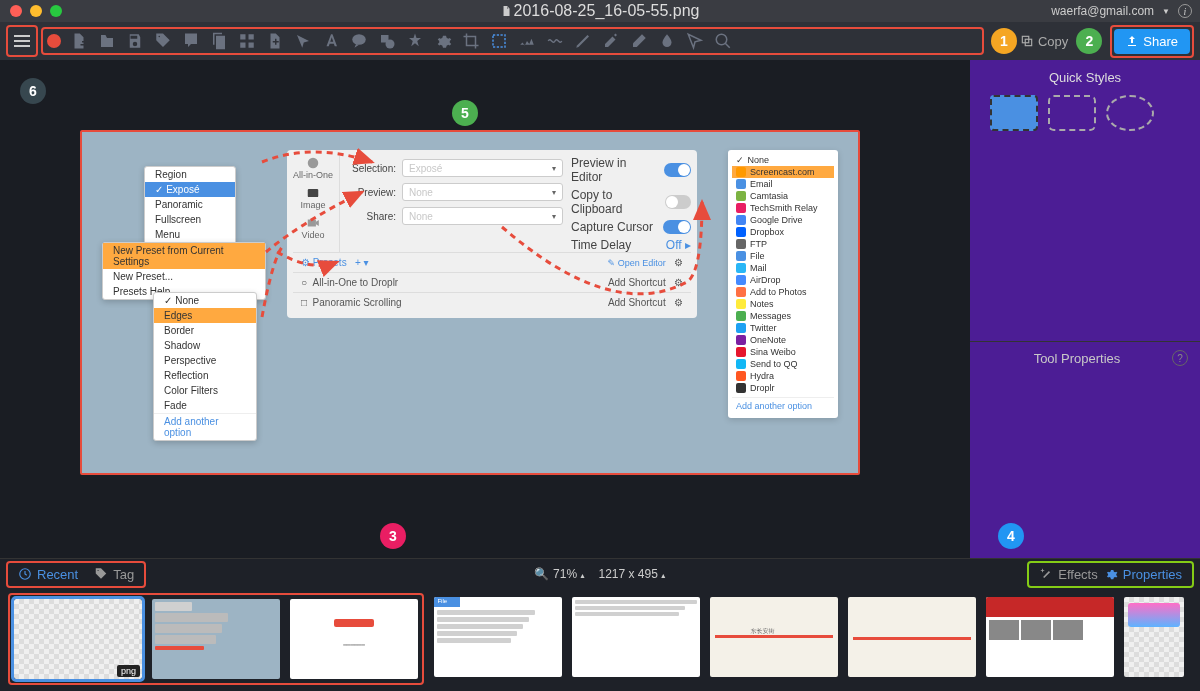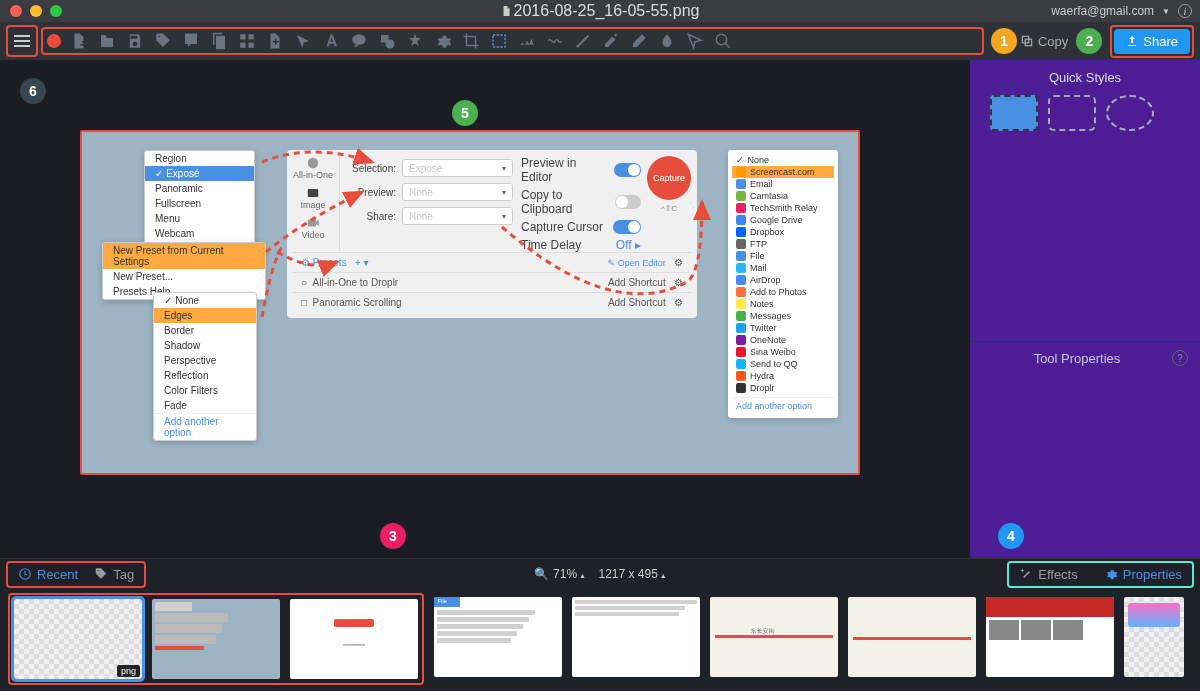--- a/index.html
+++ b/index.html
@@ -94,21 +94,21 @@
 .help-icon { width: 16px; height: 16px; border: 1px solid #666; border-radius: 50%; display: flex; align-items: center; justify-content: center; font-size: 10px; color: #888; }
 
 
 .bottom-area { height: 133px; background: #1e2128; border-top: 1px solid #333; }
 .bottom-header { height: 30px; display: flex; align-items: center; padding: 0 12px; gap: 12px; }
 .bottom-left-box { border: 2px solid #e74c3c; border-radius: 4px; padding: 4px 10px; display: flex; align-items: center; gap: 16px; position: absolute; left: 6px; }
 .bh-tab { display: flex; align-items: center; gap: 5px; font-size: 13px; cursor: pointer; }
 .bh-tab.active { color: #4a90e2; }
 .bh-tab:not(.active) { color: #999; }
 .bottom-center { position: absolute; left: 50%; transform: translateX(-50%); display: flex; align-items: center; gap: 14px; font-size: 12px; color: #ccc; }
-.bottom-right-box { border: 2px solid #5eead4; border-radius: 4px; padding: 4px 10px; display: flex; align-items: flex-start; gap: 26px; position: absolute; right: 6px; }
+.bottom-right-box { border: 2px solid #84cc16; border-radius: 4px; padding: 4px 10px; display: flex; align-items: flex-start; gap: 6px; position: absolute; right: 6px; }
 .thumb { width: 128px; height: 80px; background: #f0f0f0; border-radius: 2px; position: relative; flex-shrink: 0; overflow: hidden; }
 .thumb.selected { outline: 3px solid #4a90e2; }
 .thumb-row-box { border: 2px solid #e74c3c; border-radius: 4px; padding: 4px; display: flex; gap: 10px; }
 .checker { background-image: linear-gradient(45deg,#ddd 25%,transparent 25%),linear-gradient(-45deg,#ddd 25%,transparent 25%),linear-gradient(45deg,transparent 75%,#ddd 75%),linear-gradient(-45deg,transparent 75%,#ddd 75%); background-size: 10px 10px; background-position: 0 0,0 5px,5px -5px,-5px 0; }
 .thumb-badge { position: absolute; bottom: 2px; right: 2px; background: #222; color: white; font-size: 9px; padding: 1px 4px; border-radius: 2px; }
 .thumb-inner { padding: 3px; }
 .thumb-bar { height: 9px; background: #d0d0d0; border-radius: 1px; margin-bottom: 2px; }
 </style>
 </head>
 <body>
@@ -290,21 +290,21 @@
   </div>
 </div>
 
 <div class="main-area">
   <div class="canvas-area">
     <div class="badge badge-6" style="left:20px;top:18px">6</div>
     <div class="badge badge-5" style="left:452px;top:40px">5</div>
     <div class="canvas-box">
       <div class="canvas-inner">
 
-        <div class="dd-menu" style="left:62px;top:18px;width:111px">
+        <div class="dd-menu" style="left:62px;top:34px;width:92px">
           <div class="item">Region</div>
           <div class="item selected check">Exposé</div>
           <div class="item">Panoramic</div>
           <div class="item">Fullscreen</div>
           <div class="item">Menu</div>
           <div class="item">Webcam</div>
           <div class="item">Webpage</div>
         </div>
 
         <div class="dd-menu" style="left:20px;top:110px;width:164px">
@@ -370,24 +370,20 @@
                 </div>
               <div class="cp-tog-row">
                   <span>Capture Cursor</span>
                   <div class="toggle"></div>
                 </div>
               <div class="cp-tog-row">
                   <span>Time Delay</span>
                   <span style="color:#4a90e2">Off ▸</span>
                 </div>
             </div>
-            <div style="display:flex;flex-direction:column;align-items:center;gap:4px;margin-left:6px">
-              <div class="capture-btn">Capture</div>
-              <span style="font-size:8px;color:#888">^⇧C</span>
-            </div>
           </div>
           <div class="cp-preset-row">
             <span style="color:#4a90e2">⚙ <span>Presets</span> &nbsp; + ▾</span>
             <span><span class="cp-action">✎ <span>Open Editor</span></span> &nbsp; ⚙</span>
           </div>
           <div class="cp-preset-row">
               <span>○ &nbsp;<span>All-in-One to Droplr</span></span>
               <span><span>Add Shortcut</span> &nbsp; ⚙</span>
             </div>
           <div class="cp-preset-row">

